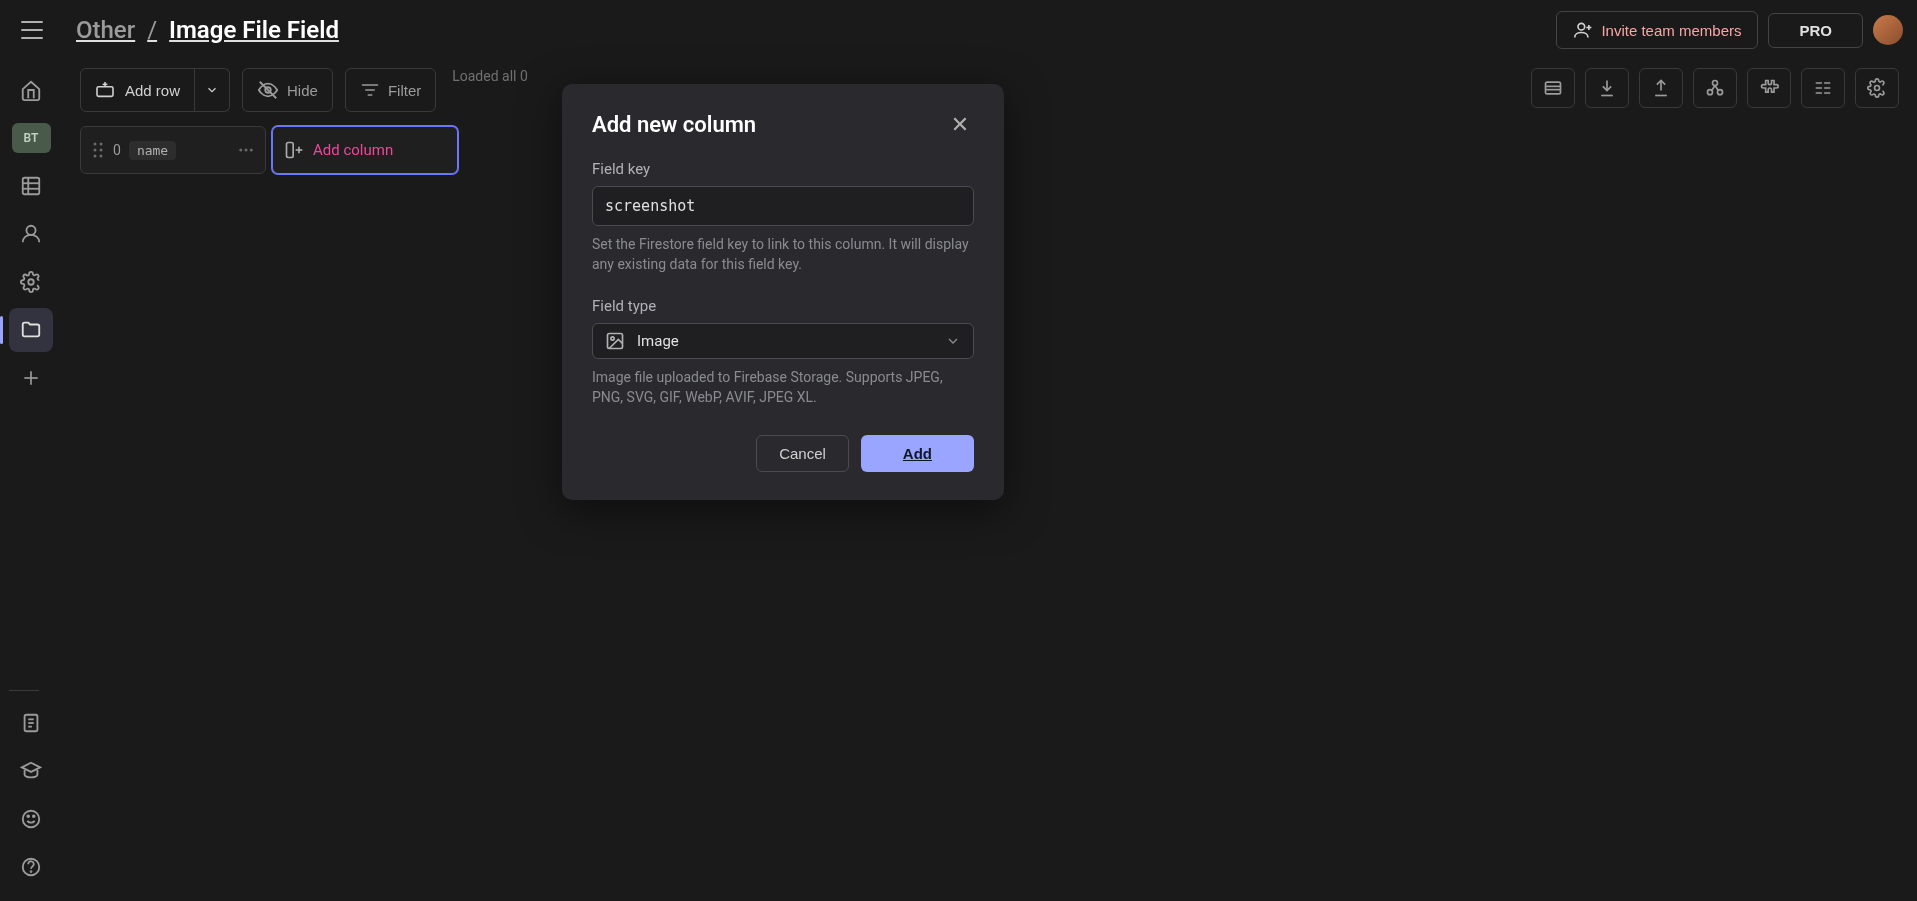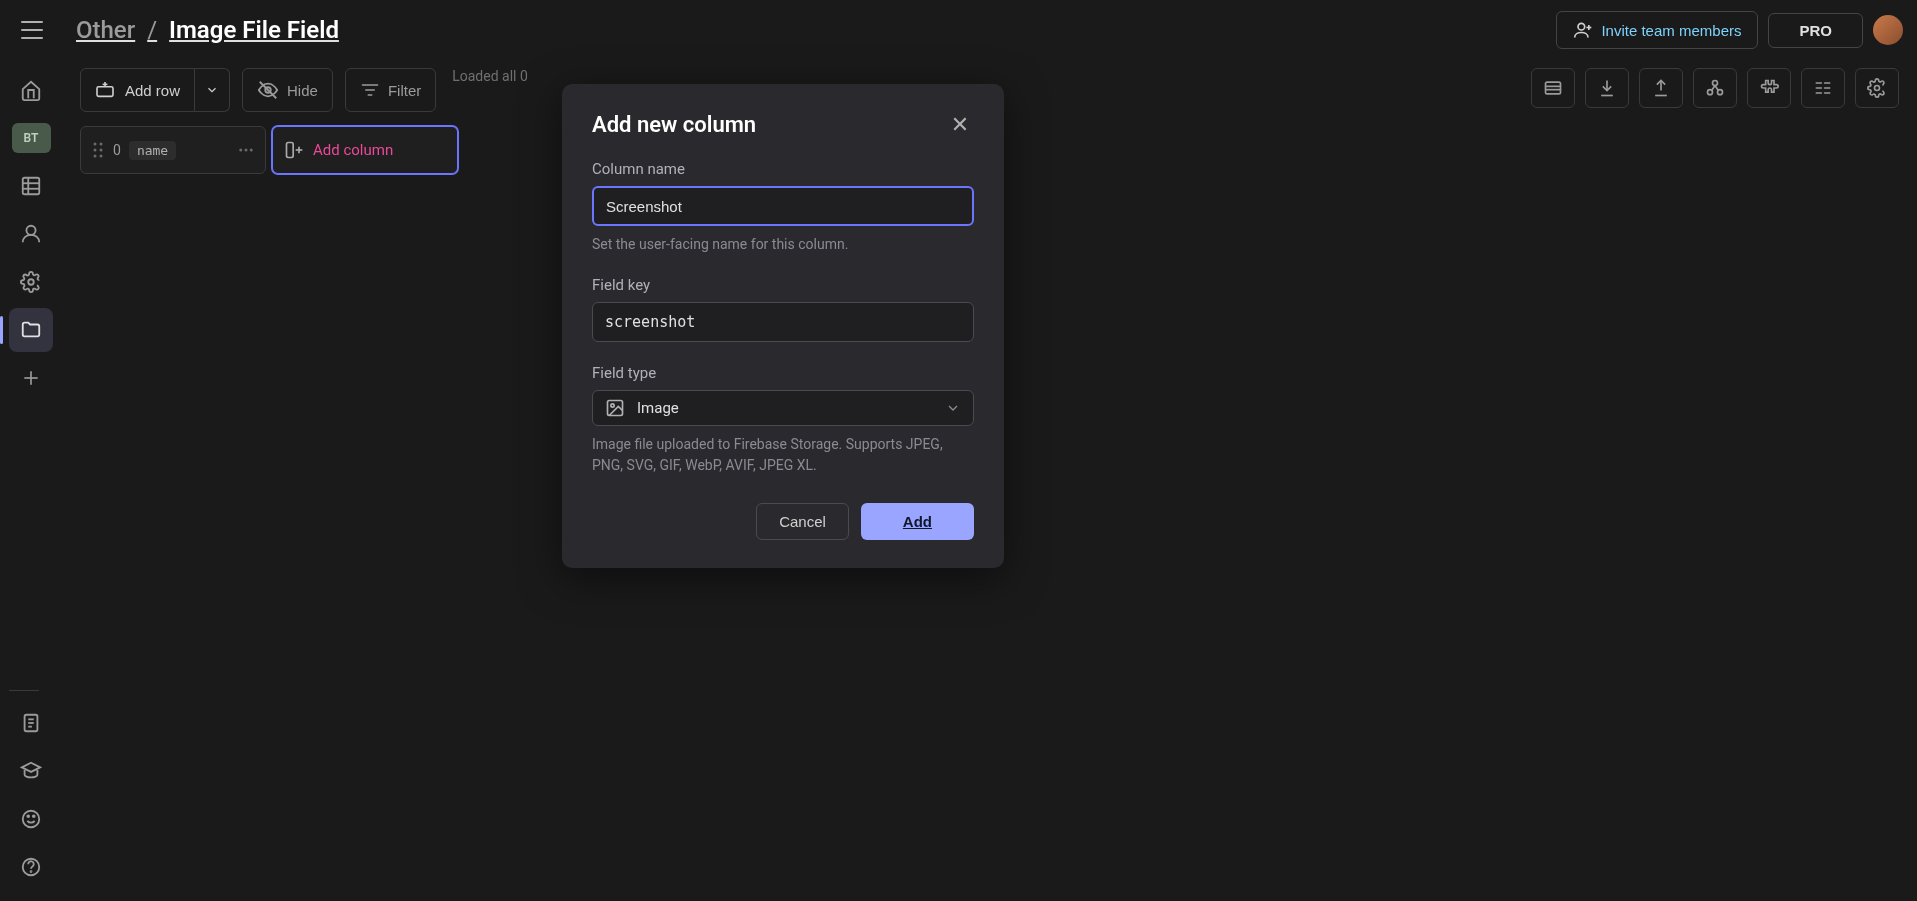--- a/index.html
+++ b/index.html
@@ -59,21 +59,21 @@
       gap: 10px;
     }
     .invite-btn {
       display: flex;
       align-items: center;
       gap: 8px;
       padding: 8px 16px;
       border: 1px solid #444;
       border-radius: 6px;
       background: transparent;
-      color: #7dd3fc;
+      color: #fca5a5;
       font-size: 15px;
       cursor: pointer;
     }
     .pro-btn {
       padding: 8px 30px;
       border: 1px solid #444;
       border-radius: 6px;
       background: transparent;
       color: #e0e0e0;
       font-size: 15px;
@@ -614,29 +614,25 @@
 </div>
 
 <div class="modal">
   <div class="modal-header">
     <div class="modal-title">Add new column</div>
     <div class="modal-close">
       <span>✕</span>
     </div>
   </div>
 
-  <div class="form-group">
-    <div class="form-label">Column name</div>
-    <input class="form-input" type="text" value="Screenshot" style="">
-    <div class="helper-text">Set the user-facing name for this column.</div>
-  </div>
 
   <div class="form-group">
     <div class="form-label">Field key</div>
     <input class="form-input form-input-plain form-input-mono" type="text" value="screenshot" style="">
+    <div class="helper-text">Set the Firestore field key to link to this column. It will display any existing data for this field key.</div>
   </div>
 
   <div class="form-group" style="margin-bottom:0">
     <div class="form-label">Field type</div>
     <div class="select">
       <span class="select-icon">
         <svg width="20" height="20" viewBox="0 0 24 24" fill="none" stroke="currentColor" stroke-width="2">
             <rect x="3" y="3" width="18" height="18" rx="2"></rect>
             <circle cx="9" cy="9" r="2"></circle>
             <path d="M21 15l-5-5L5 21"></path>

